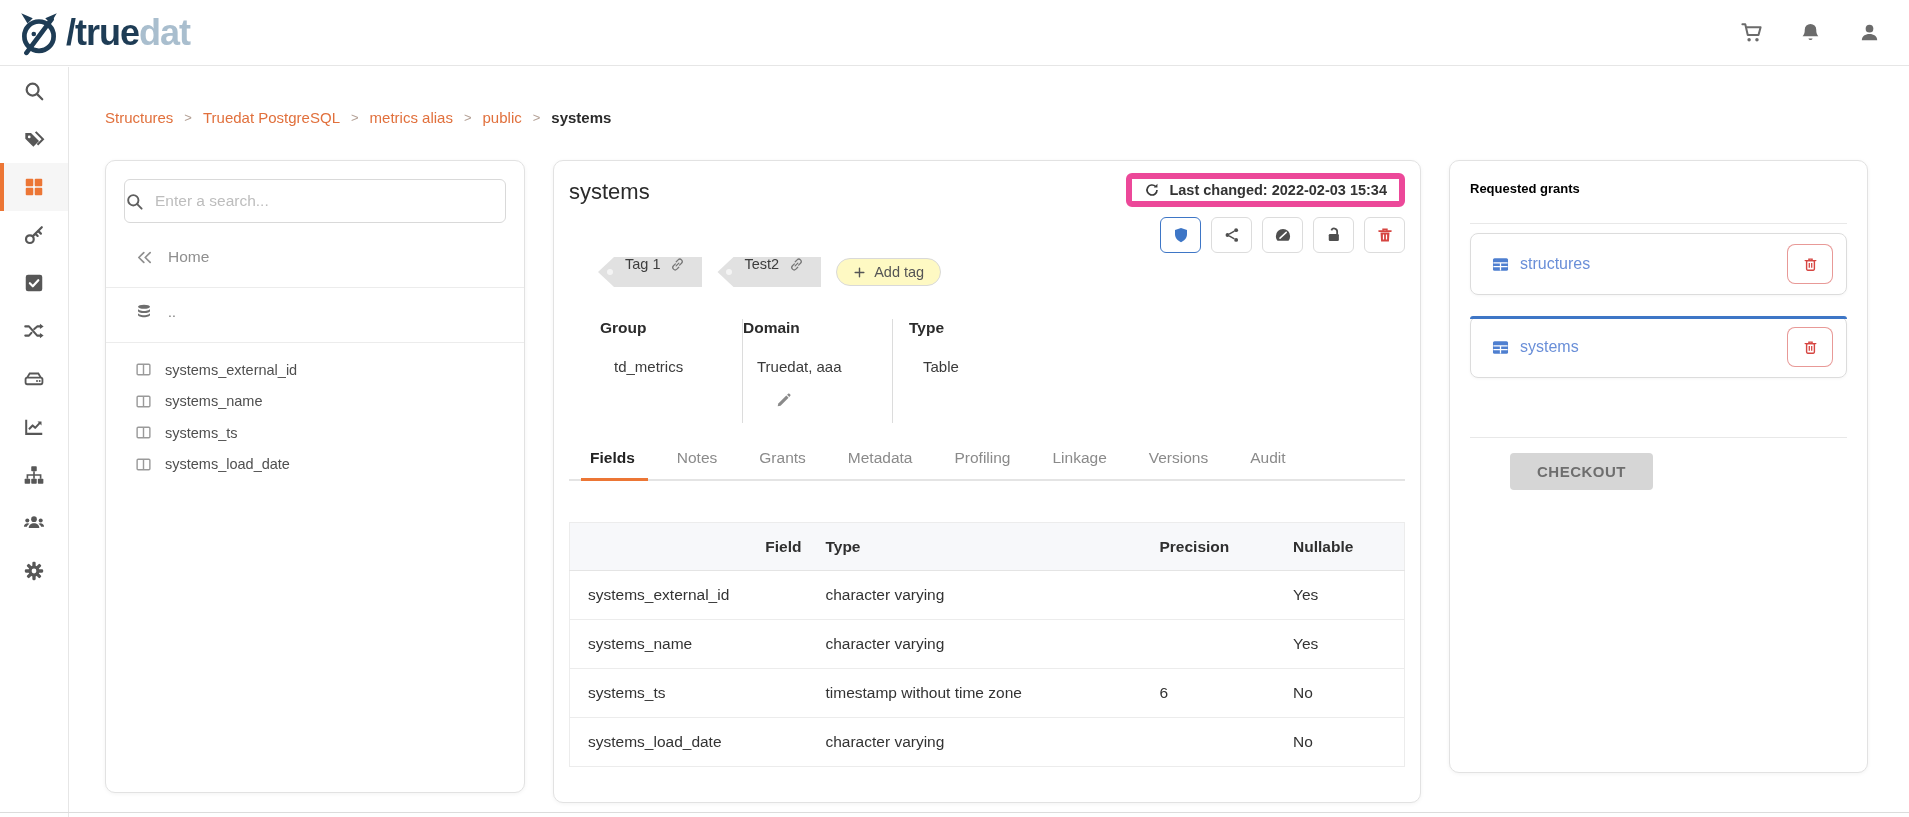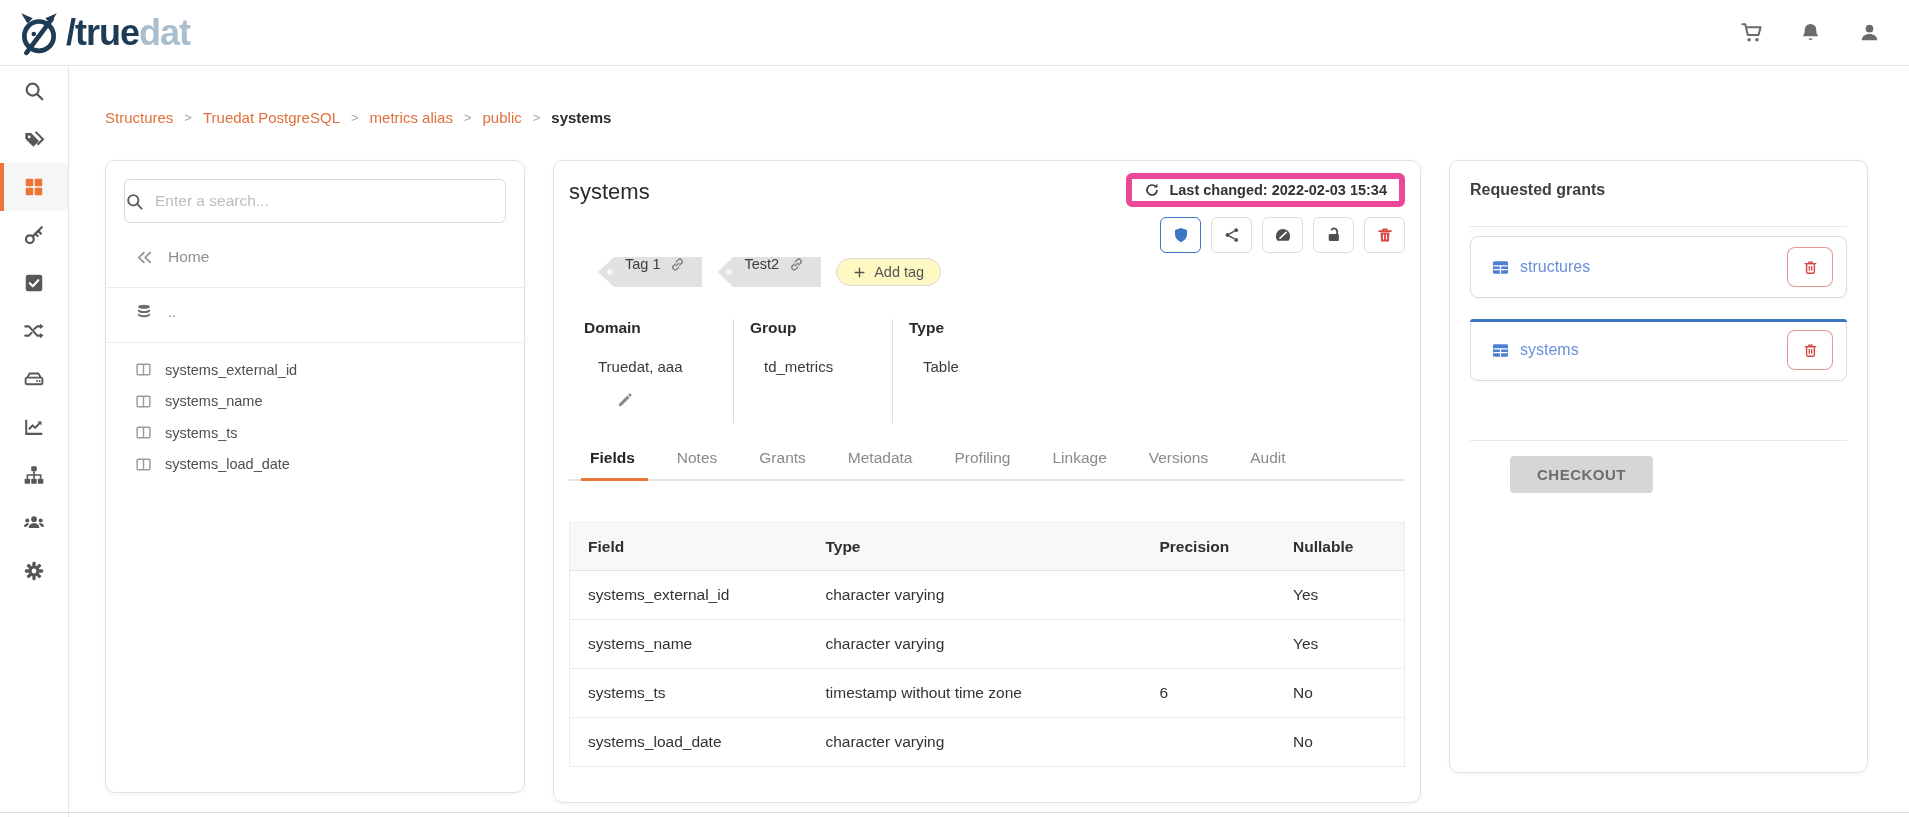--- a/index.html
+++ b/index.html
@@ -103,26 +103,26 @@
   .tab.active { color:#222; font-weight:bold; }
   .tab.active::after { content:""; position:absolute; left:-9px; right:-13px; bottom:-2px;
     height:3px; background:#EC7635; }
 
   .data-table { margin:41px 15px 0; width:calc(100% - 30px); border-collapse:collapse;
     border:1px solid #ececec; font-size:15.5px; }
   .data-table th { background:#f7f8fa; text-align:left; font-weight:bold; color:#2f2f2f;
     height:48px; padding:0 6px 0 18px; border-bottom:1px solid #e4e4e4; }
   .data-table td { height:49px; padding:0 6px 0 18px; color:#333;
     border-bottom:1px solid #ececec; }
-  .data-table .col-field { width:28.5%; } .data-table .col-type { width:40%; }
+  .data-table .col-field { width:28.5%;text-align:right; } .data-table .col-type { width:40%; }
   .data-table .col-prec { width:16%; }   .data-table .col-null { width:15.5%; }
   .cell-link { color:#7D9BD9; cursor:pointer; }
 
   
-  .rg-title { font-size:16px; font-weight:bold; color:#404040; padding-top:2px; }
+  .rg-title { font-size:13px; font-weight:bold; color:#000000; padding-top:2px; }
   .rg-divider { border:none; border-top:1px solid #e8e8e8; margin-top:27px; }
   .rg-divider-2 { border:none; border-top:1px solid #e8e8e8; margin-top:59px; }
   .grant-card { margin-top:9px; height:62px; border:1px solid #dcdcdc; border-radius:8px;
     display:flex; align-items:center; padding:0 13px 0 20px;
     box-shadow:0 1px 3px rgba(0,0,0,.04); position:relative; }
   .grant-card + .grant-card { margin-top:21px; }
   .grant-card.highlight::before { content:""; position:absolute; top:-1px; left:-1px; right:-1px;
     height:3px; background:#3E76C6; border-radius:8px 8px 0 0; }
   .grant-link { display:flex; align-items:center; gap:10px; color:#6A8FD8; font-size:16px;
     cursor:pointer; flex:1; }
@@ -402,31 +402,31 @@
       </div>
       <button class="add-tag">
         <svg viewBox="0 0 24 24">
           <path d="M12 4v16M4 12h16" stroke="currentColor" stroke-width="2.6" stroke-linecap="round"></path>
         </svg>
         <span>Add tag</span>
       </button>
     </div>
 
     <div class="meta-row">
+      <div class="meta-col meta-col-2">
+        <div class="meta-label">Group</div>
+        <div class="meta-value">td_metrics</div>
+      </div>
       <div class="meta-col meta-col-1">
         <div class="meta-label">Domain</div>
         <div class="meta-value">Truedat, aaa</div>
         <svg class="meta-edit" viewBox="0 0 24 24">
           <path d="M3.5 17.2L15.5 5.2l3.3 3.3-12 12-4.3 1z" fill="currentColor"></path>
           <path d="M16.6 4.1l1.6-1.6c.5-.5 1.4-.5 1.9 0l1.4 1.4c.5.5.5 1.4 0 1.9l-1.6 1.6z" fill="currentColor"></path>
         </svg>
-      </div>
-      <div class="meta-col meta-col-2">
-        <div class="meta-label">Group</div>
-        <div class="meta-value">td_metrics</div>
       </div>
       <div class="meta-col meta-col-3">
         <div class="meta-label">Type</div>
         <div class="meta-value">Table</div>
       </div>
     </div>
   </div>
 
   <div class="tabs">
     <span class="tab active">Fields</span>

